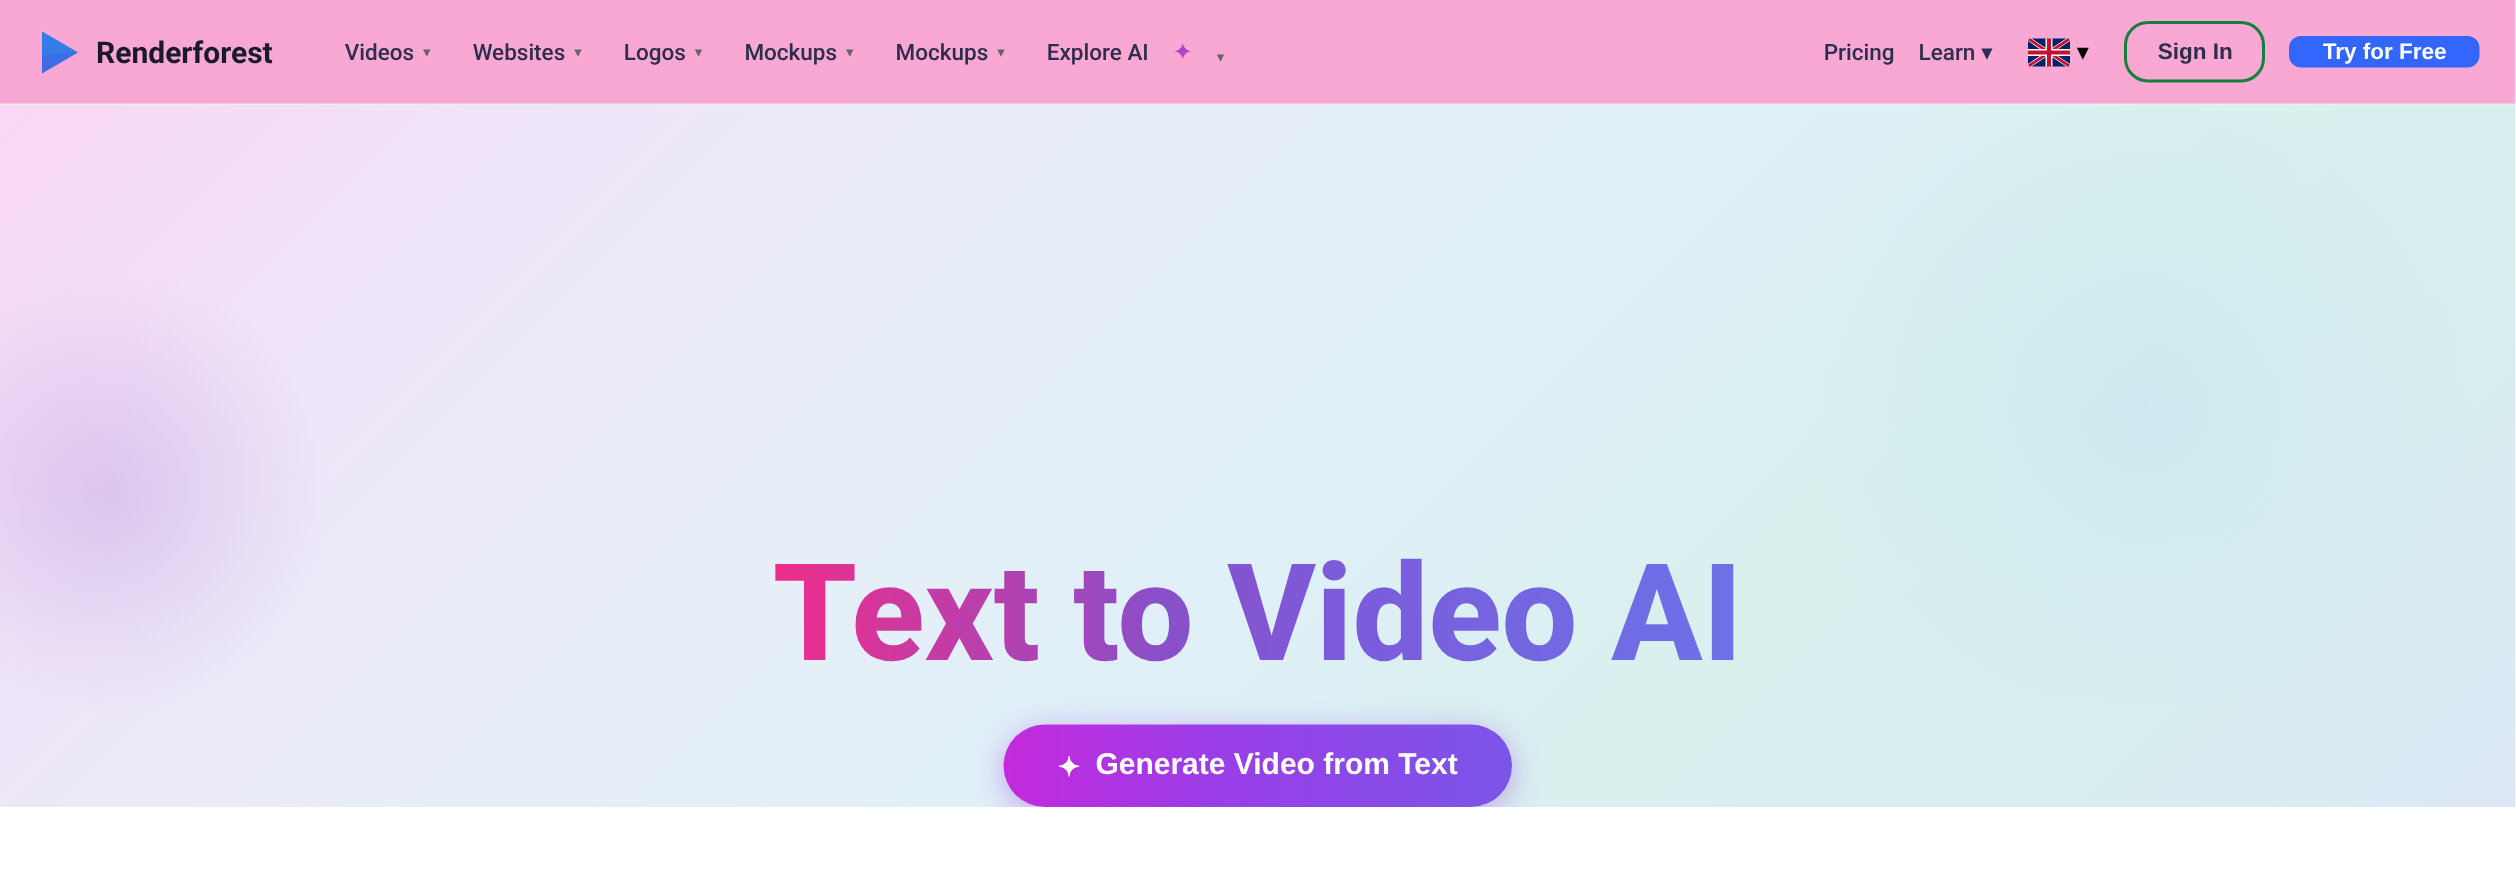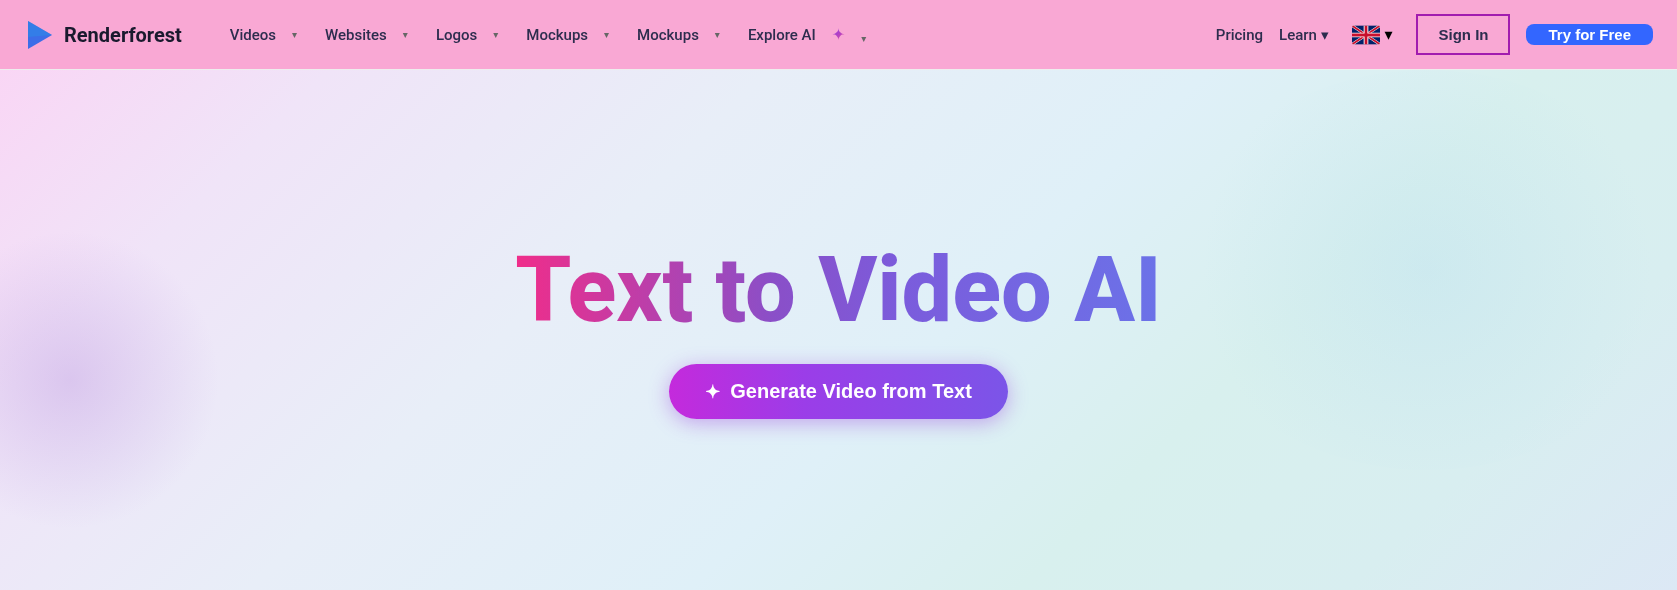--- a/index.html
+++ b/index.html
@@ -49,21 +49,21 @@
     .nav-links {
       display: flex;
       align-items: center;
       gap: 4px;
       flex: 1;
     }
 
     .nav-item {
       display: flex;
       align-items: center;
-      gap: 16px;
+      gap: 6px;
       padding: 8px 12px;
       font-size: 15px;
       color: #2d2d4e;
       font-weight: 500;
       cursor: pointer;
       border-radius: 6px;
       white-space: nowrap;
     }
 
     .nav-item .chevron {
@@ -105,22 +105,22 @@
       display: flex;
       align-items: center;
       gap: 4px;
       cursor: pointer;
       padding: 4px 8px;
       border-radius: 6px;
     }
 
     .sign-in-btn {
       padding: 10px 20px;
-      border: 2px solid #a21caf;
-      border-radius: 0;
+      border: 2px solid #15803d;
+      border-radius: 16px;
       background: transparent;
       font-size: 15px;
       font-weight: 600;
       color: #2d2d4e;
       cursor: pointer;
     }
 
     .try-free-btn {
       padding: 2px 22px;
       background: #3366ff;
@@ -128,34 +128,34 @@
       border-radius: 8px;
       font-size: 15px;
       font-weight: 600;
       color: #fff;
       cursor: pointer;
     }
 
     
     .hero {
       width: 100%;
-      height: 520px;
+      height: 468px;
       background: linear-gradient(135deg,
         #f9d6f5 0%,
         #f0e4f8 15%,
         #e8eef8 35%,
         #dff0f8 55%,
         #d8f0ee 70%,
         #d8eef0 85%,
         #dce8f5 100%
       );
       display: flex;
       flex-direction: column;
       align-items: center;
-      justify-content: center;
+      justify-content: flex-end;
       text-align: center;
       padding: 0 40px;
       position: relative;
       overflow: hidden;
     }
 
     .hero::before {
       content: '';
       position: absolute;
       left: -80px;

